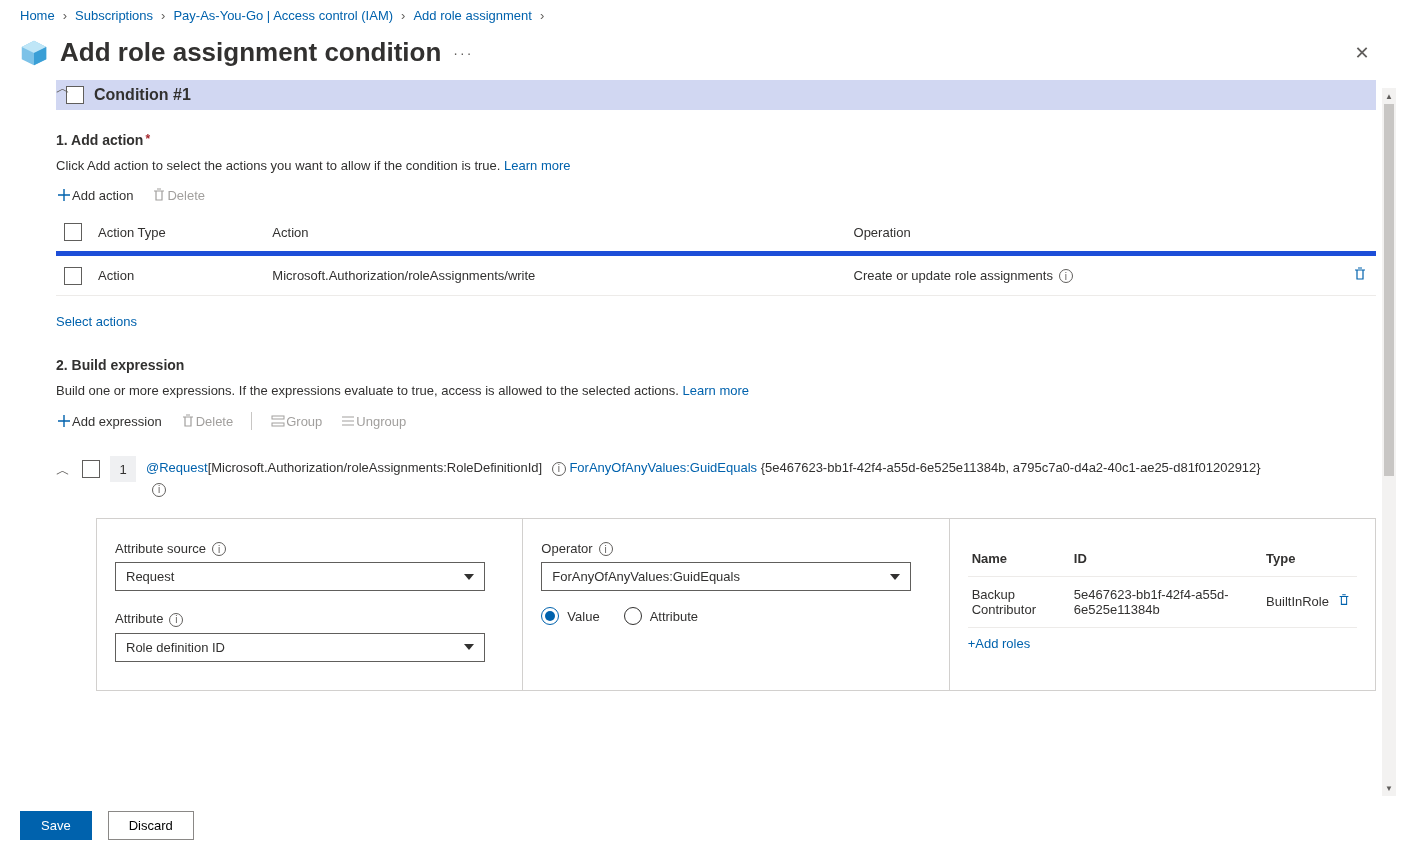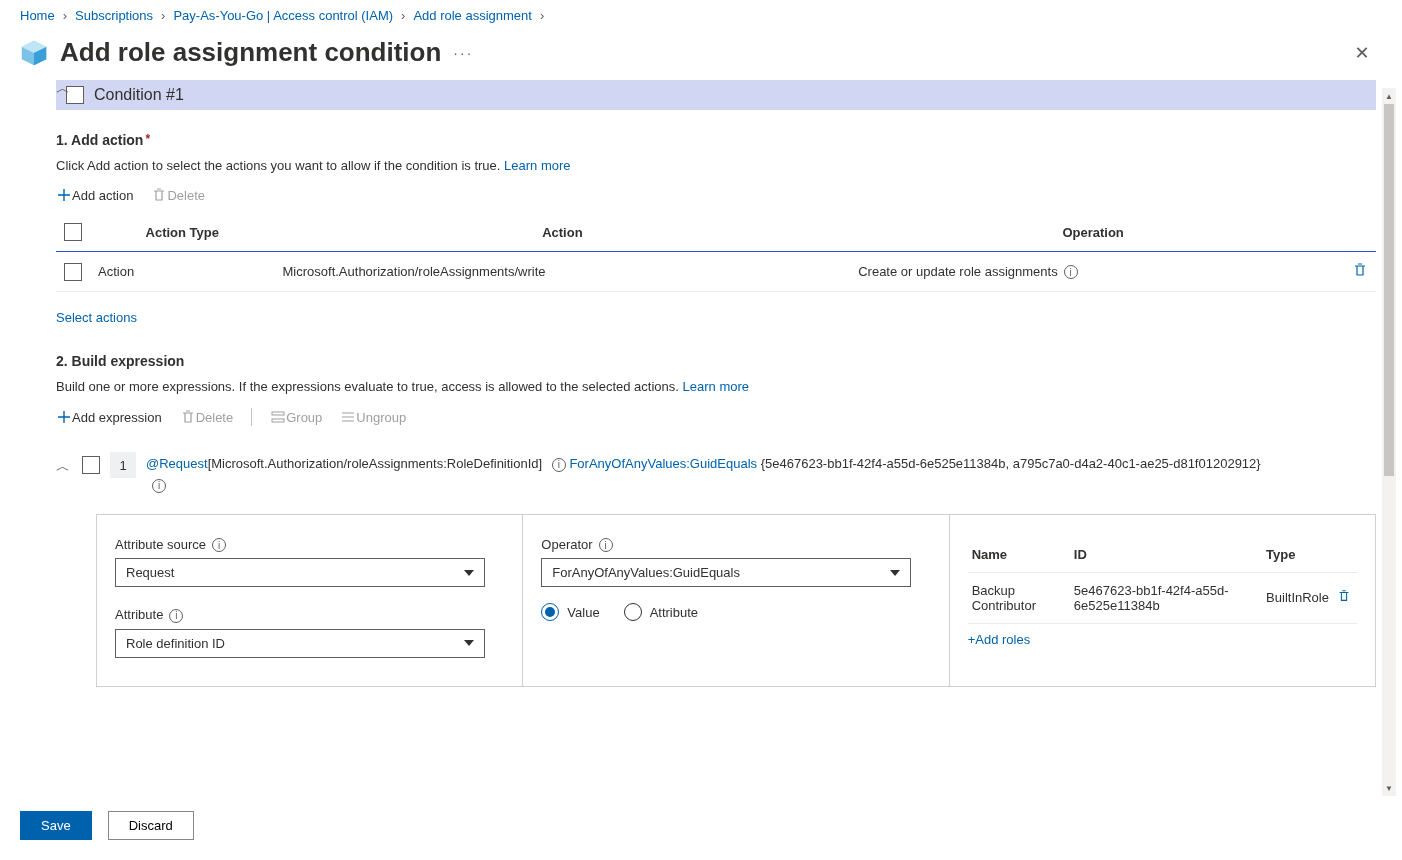--- a/index.html
+++ b/index.html
@@ -15,36 +15,36 @@
 .cube{width:28px;height:28px;margin-right:12px;display:inline-flex;align-items:center;justify-content:center}
 .title{font-size:26px;font-weight:700;color:#323130}
 .dots{margin-left:12px;color:#605e5c;letter-spacing:2px;font-size:14px}
 .close{margin-left:auto;margin-right:8px;font-size:18px;color:#605e5c;cursor:pointer;width:24px;height:24px;display:flex;align-items:center;justify-content:center}
 
 .scroll{position:absolute;top:80px;left:0;right:20px;bottom:60px;overflow-y:auto;padding:0 6px 0 28px}
 
 .cond-header{background:#d1d7f2;display:flex;align-items:center;padding:6px 10px;margin-left:28px;margin-bottom:22px}
 .chev-collapse{position:absolute;left:28px;top:0;font-size:14px;color:#605e5c;cursor:pointer}
 .cond-header .chk{width:18px;height:18px;border:1px solid #605e5c;background:#fff;margin-right:10px}
-.cond-title{font-weight:400;font-size:16px}
+.cond-title{font-weight:700;font-size:16px}
 
 .section{margin-left:28px;margin-right:0;margin-bottom:28px}
 .sec-title{font-weight:700;font-size:14px;margin-bottom:10px}
 .req{color:#a4262c;font-weight:700;margin-left:2px;font-size:12px;vertical-align:top}
 .help{font-size:13px;color:#323130;margin-bottom:14px}
 
 .toolbar{display:flex;align-items:center;gap:18px;margin-bottom:12px}
 .tool{display:flex;align-items:center;gap:0;color:#323130;cursor:pointer;font-size:13px}
 .tool.disabled{color:#a19f9d;cursor:default}
 .tool .ic{width:16px;height:16px;display:inline-flex;align-items:center;justify-content:center}
 .tool .ic svg{width:16px;height:16px}
 .divider{width:1px;height:18px;background:#c8c6c4}
 
 .table{width:100%;border-collapse:collapse}
-.table th{text-align:center;font-weight:700;font-size:13px;padding:8px 8px 10px;border-bottom:1px solid #1d4ed8}
+.table th{text-align:left;font-weight:400;font-size:13px;padding:8px 8px 10px;border-bottom:5px solid #1d4ed8}
 .table td{padding:10px 8px;border-bottom:1px solid #edebe9;font-size:13px;vertical-align:middle}
 .table .chkcell{width:32px}
 .chkbox{width:18px;height:18px;border:1px solid #605e5c;display:inline-block;vertical-align:middle}
 .trash-btn{cursor:pointer;color:#0062ad}
 .info-ic{display:inline-flex;width:14px;height:14px;border:1px solid #605e5c;border-radius:50%;font-size:10px;align-items:center;justify-content:center;color:#605e5c;margin-left:6px}
 
 .linkish{color:#0062ad;cursor:pointer;font-size:13px}
 
 .expr-row{display:flex;align-items:flex-start;gap:10px;margin-left:28px;margin-bottom:18px;position:relative}
 .expr-chev{color:#605e5c;font-size:14px;cursor:pointer;margin-top:4px;width:16px}

